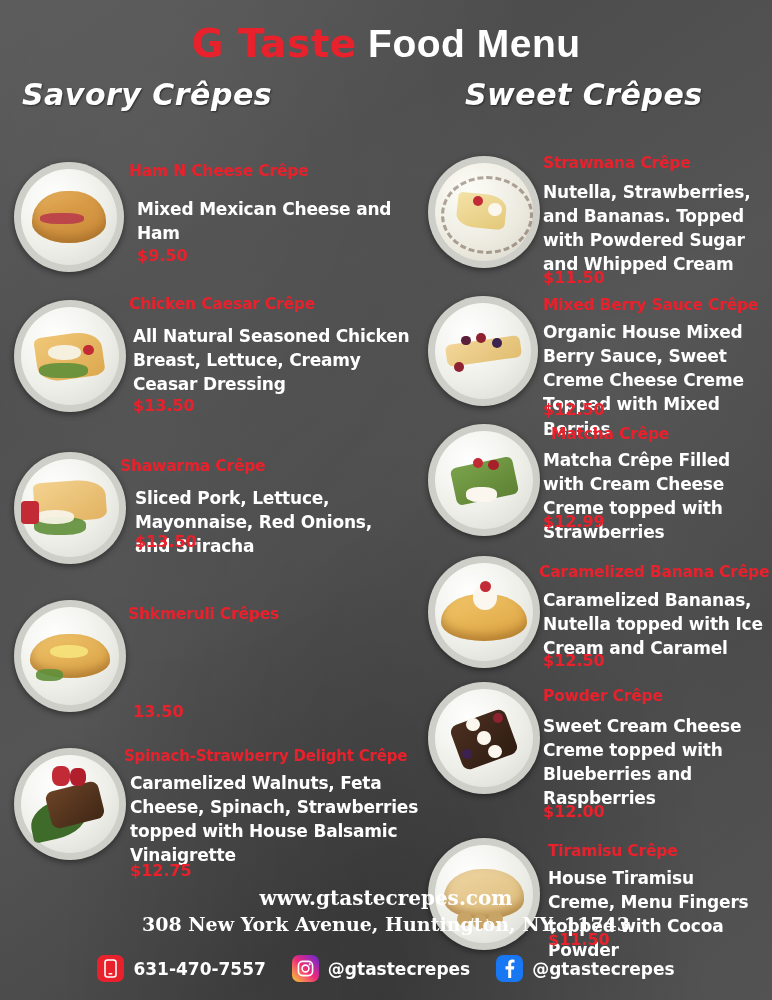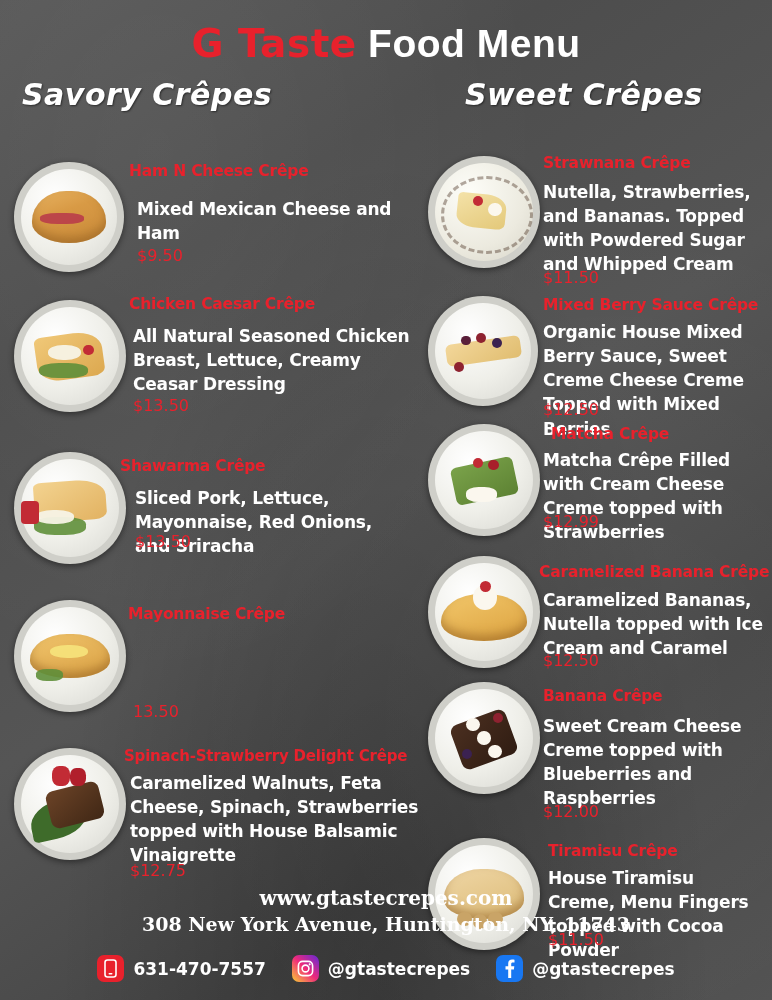--- a/index.html
+++ b/index.html
@@ -182,21 +182,21 @@
     color: #ffffff;
     font-weight: bold;
     font-size: 17px;
     line-height: 1.42;
     font-family: "DejaVu Sans", sans-serif;
     letter-spacing: -0.2px;
   }
   .item-price {
     position: absolute;
     color: #e8212c;
-    font-weight: normal;
+    font-weight: bold;
     font-size: 16px;
     font-family: "DejaVu Sans", sans-serif;
   }
 
   
   .footer-web {
     position: absolute;
     left: 0; right: 0;
     top: 886px;
     text-align: center;
@@ -303,21 +303,21 @@
   <div class="item-price" style="left:135px; top:532px;">$13.50</div>
 
   <div class="photo" style="left:14px; top:600px; width:112px; height:112px;">
     <div class="inner">
       <div class="plate"></div>
       <div class="crepe-a" style="left:14%; top:30%; width:72%; height:40%; background:linear-gradient(160deg,#f0c46c 0%,#d9a043 100%);"></div>
       <div class="fill-white" style="left:32%; top:40%; width:34%; height:12%; background:#f6e27a;"></div>
       <div class="fill-green" style="left:20%; top:62%; width:24%; height:10%;"></div>
     </div>
   </div>
-  <div class="item-name" style="left:128px; top:606px;">Mayonnaise Crêpe</div>
+  <div class="item-name" style="left:128px; top:606px;">Shkmeruli Crêpes</div>
   <div class="item-price" style="left:133px; top:702px;">13.50</div>
 
   <div class="photo" style="left:14px; top:748px; width:112px; height:112px;">
     <div class="inner">
       <div class="plate"></div>
       <div class="leaf"></div>
       <div class="choc" style="left:30%; top:34%; width:48%; height:34%; background:linear-gradient(150deg,#6b4327 0%,#402715 100%); transform:rotate(-14deg);"></div>
       <div class="berry" style="left:34%; top:16%; width:16%; height:18%; background:#c22b35; border-radius:40%;"></div>
       <div class="berry" style="left:50%; top:18%; width:14%; height:16%; background:#b11f2c; border-radius:40%;"></div>
     </div>
@@ -382,21 +382,21 @@
     <div class="inner">
       <div class="plate"></div>
       <div class="choc"></div>
       <div class="cream-dot" style="left:34%; top:32%; width:12%; height:12%;"></div>
       <div class="cream-dot" style="left:44%; top:44%; width:12%; height:12%;"></div>
       <div class="cream-dot" style="left:54%; top:56%; width:12%; height:12%;"></div>
       <div class="berry" style="left:58%; top:28%; background:#8e2230;"></div>
       <div class="berry" style="left:30%; top:60%; background:#3b2250;"></div>
     </div>
   </div>
-  <div class="item-name" style="left:543px; top:688px;">Banana Crêpe</div>
+  <div class="item-name" style="left:543px; top:688px;">Powder Crêpe</div>
   <div class="item-desc" style="left:543px; top:714px; width:226px;">Sweet Cream Cheese Creme topped with Blueberries and Raspberries</div>
   <div class="item-price" style="left:543px; top:802px;">$12.00</div>
 
   <div class="photo" style="left:428px; top:838px; width:112px; height:112px;">
     <div class="inner">
       <div class="plate"></div>
       <div class="crepe-a" style="left:14%; top:28%; width:72%; height:44%; background:linear-gradient(160deg,#efd6a5 0%,#dcbb77 100%);"></div>
       <div class="berry" style="left:26%; top:66%; width:13%; height:13%; background:#c9a467;"></div>
       <div class="berry" style="left:40%; top:68%; width:13%; height:13%; background:#c9a467;"></div>
       <div class="berry" style="left:54%; top:66%; width:13%; height:13%; background:#c9a467;"></div>

